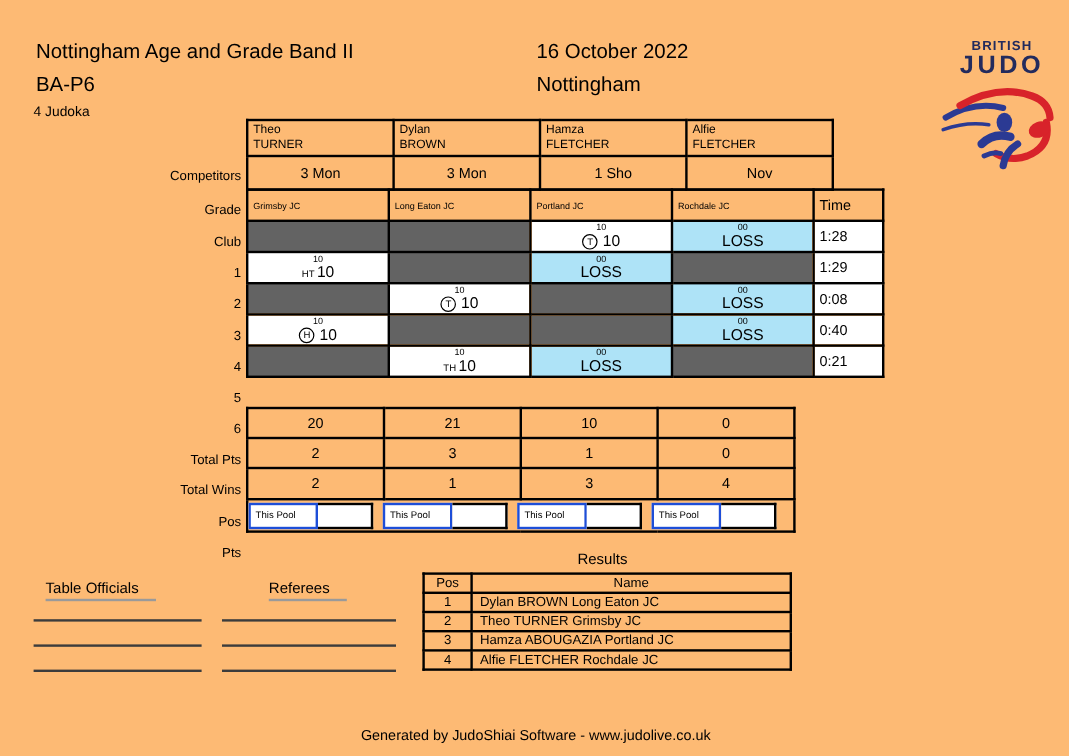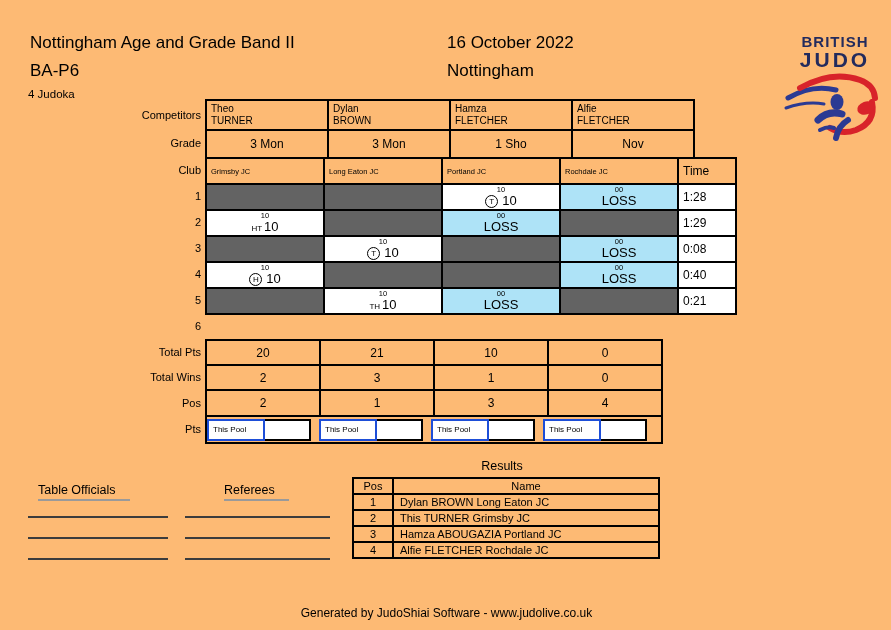--- a/index.html
+++ b/index.html
@@ -8,26 +8,26 @@
 
   
   .h-title{position:absolute;left:30px;top:33px;font-size:17px;}
   .h-cat{position:absolute;left:30px;top:61px;font-size:17px;}
   .h-date{position:absolute;left:447px;top:33px;font-size:17px;}
   .h-loc{position:absolute;left:447px;top:61px;font-size:17px;}
   .h-count{position:absolute;left:28px;top:88px;font-size:11.5px;}
 
   
   .logo{position:absolute;left:792px;top:33px;width:86px;text-align:center;color:#232b5d;}
-  .logo .l1{font-size:15px;font-weight:bold;letter-spacing:1px;}
+  .logo .l1{font-size:11px;font-weight:bold;letter-spacing:1px;}
   .logo .l2{font-size:21px;font-weight:bold;letter-spacing:3px;margin-top:-2px;}
   .logo-fig{position:absolute;left:784px;top:68px;}
 
   
-  .rlabel{position:absolute;left:0;width:201px;text-align:right;font-size:11px;}
+  .rlabel{position:absolute;left:0;width:201px;text-align:right;font-size:11px;margin-top:32px;}
 
   
   table{border-collapse:collapse;position:absolute;table-layout:fixed;}
   td{border:2px solid #000;padding:0;overflow:hidden;}
   .tdname{width:112px;height:26px;font-size:10px;line-height:12px;vertical-align:top;padding:2px 4px 0 4px;}
   .tdname span{display:block;}
   .tdgrade{width:112px;height:26px;font-size:12px;text-align:center;vertical-align:middle;}
   .tdclub{width:112px;height:24px;font-size:7.5px;vertical-align:middle;padding-left:4px;}
   .tdtimeh{width:52px;height:24px;font-size:12px;vertical-align:middle;padding-left:4px;border-radius:7px;}
   .mcell{width:112px;height:24px;vertical-align:top;}
@@ -283,21 +283,21 @@
         <tr>
       <td class="res-pos">Pos</td>
       <td class="res-name-h">Name</td>
     </tr>
     <tr>
       <td class="res-pos">1</td>
       <td class="res-name">Dylan BROWN Long Eaton JC</td>
     </tr>
     <tr>
       <td class="res-pos">2</td>
-      <td class="res-name">This TURNER Grimsby JC</td>
+      <td class="res-name">Theo TURNER Grimsby JC</td>
     </tr>
     <tr>
       <td class="res-pos">3</td>
       <td class="res-name">Hamza ABOUGAZIA Portland JC</td>
     </tr>
     <tr>
       <td class="res-pos">4</td>
       <td class="res-name">Alfie FLETCHER Rochdale JC</td>
     </tr>
   </tbody>

